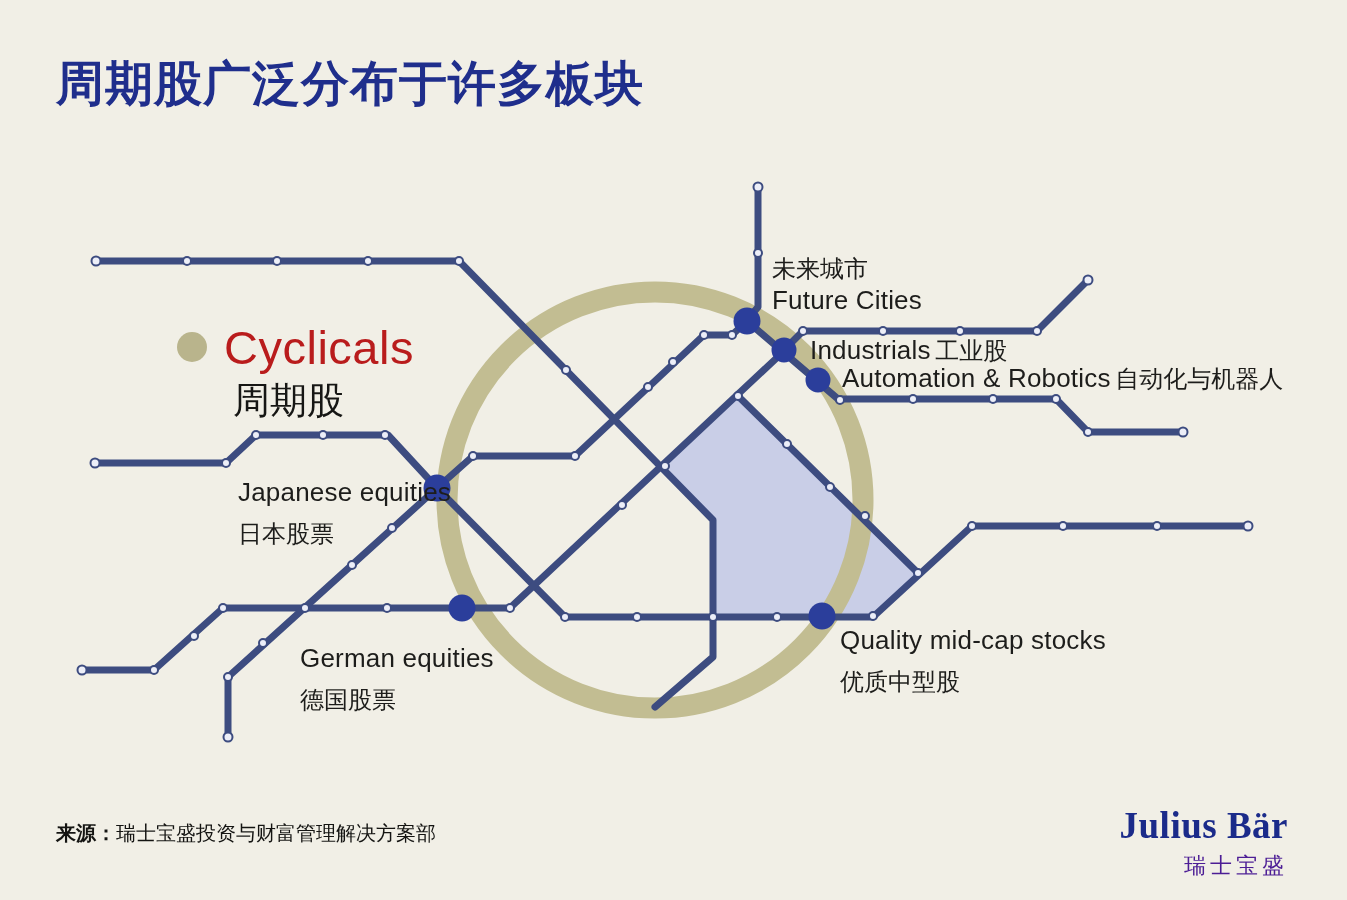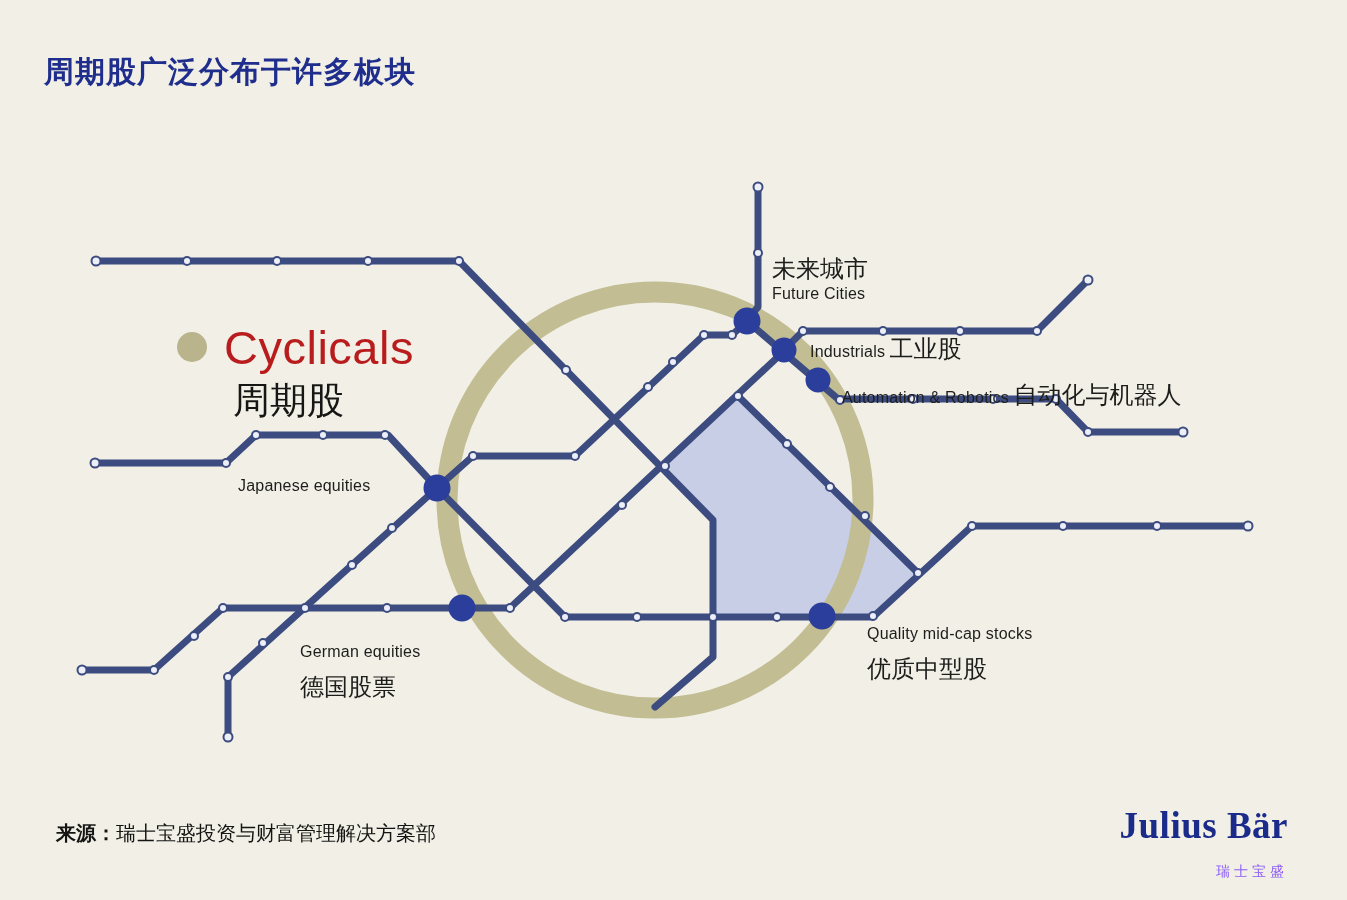--- a/index.html
+++ b/index.html
@@ -4,45 +4,45 @@
 <style>
   html,body{margin:0;padding:0;}
   body{
     width:1347px;height:900px;position:relative;overflow:hidden;
     background:#f1efe6;
     font-family:"Liberation Sans","DejaVu Sans",sans-serif;
     color:#1d1d1b;
   }
   .abs{position:absolute;}
   .page-title{
-    left:44px;top:52px;font-size:30px;font-weight:600;letter-spacing:1px;
+    left:56px;top:52px;font-size:48px;font-weight:600;letter-spacing:1px;
     color:#1f2e8c;
   }
   svg.map{left:0;top:0;}
   .legend-en{left:224px;top:320px;font-size:47px;font-weight:500;color:#b91c1c;letter-spacing:0.5px;}
   .legend-zh{left:233px;top:376px;font-size:37px;color:#161614;}
   .station-label{line-height:1.25;}
-  .lbl-en{font-size:16px;letter-spacing:0.2px;}
+  .lbl-en{font-size:26px;letter-spacing:0.2px;}
   .lbl-zh{font-size:24px;}
   .lbl-gap{height:10px;}
   
   .lab-future{left:772px;top:254px;}
   .lab-industrials{left:810px;top:334px;white-space:nowrap;}
-  .lab-automation{left:842px;top:380px;white-space:nowrap;}
+  .lab-automation{left:842px;top:362px;white-space:nowrap;}
   .lab-japanese{left:238px;top:476px;}
   .lab-german{left:300px;top:620px;margin-top:22px;}
-  .lab-quality{left:840px;top:624px;margin-left:27px;}
+  .lab-quality{left:840px;top:624px;}
   .source{left:56px;top:820px;font-size:20px;color:#141412;}
   .source b{font-weight:700;}
   .logo{left:1078px;top:804px;width:210px;text-align:right;}
   .logo-name{
     font-family:"Liberation Serif","DejaVu Serif",serif;
     font-size:37px;font-weight:600;color:#1b2b8a;letter-spacing:0.5px;
   }
-  .logo-zh{font-size:14px;color:#8b5cf6;letter-spacing:4px;margin-top:16px;}
+  .logo-zh{font-size:22px;color:#4c1d95;letter-spacing:4px;margin-top:4px;}
 </style>
 </head>
 <body>
 
 <div class="abs page-title">周期股广泛分布于许多板块</div>
 
 <svg class="abs map" width="1347" height="900" viewBox="0 0 1347 900">
 
   <polygon points="738,396 918,573 873,617 713,617 713,520 665,466" fill="#c9cee7"></polygon>
 
@@ -146,20 +146,21 @@
 </div>
 
 <div class="abs station-label lab-automation">
   <span class="lbl-en">Automation &amp; Robotics</span>
   <span class="lbl-zh">自动化与机器人</span>
 </div>
 
 <div class="abs station-label lab-japanese">
   <div class="lbl-en">Japanese equities</div>
   <div class="lbl-gap"></div>
+  <div class="lbl-zh">日本股票</div>
 </div>
 
 <div class="abs station-label lab-german">
   <div class="lbl-en">German equities</div>
   <div class="lbl-gap"></div>
   <div class="lbl-zh">德国股票</div>
 </div>
 
 <div class="abs station-label lab-quality">
   <div class="lbl-en">Quality mid-cap stocks</div>

